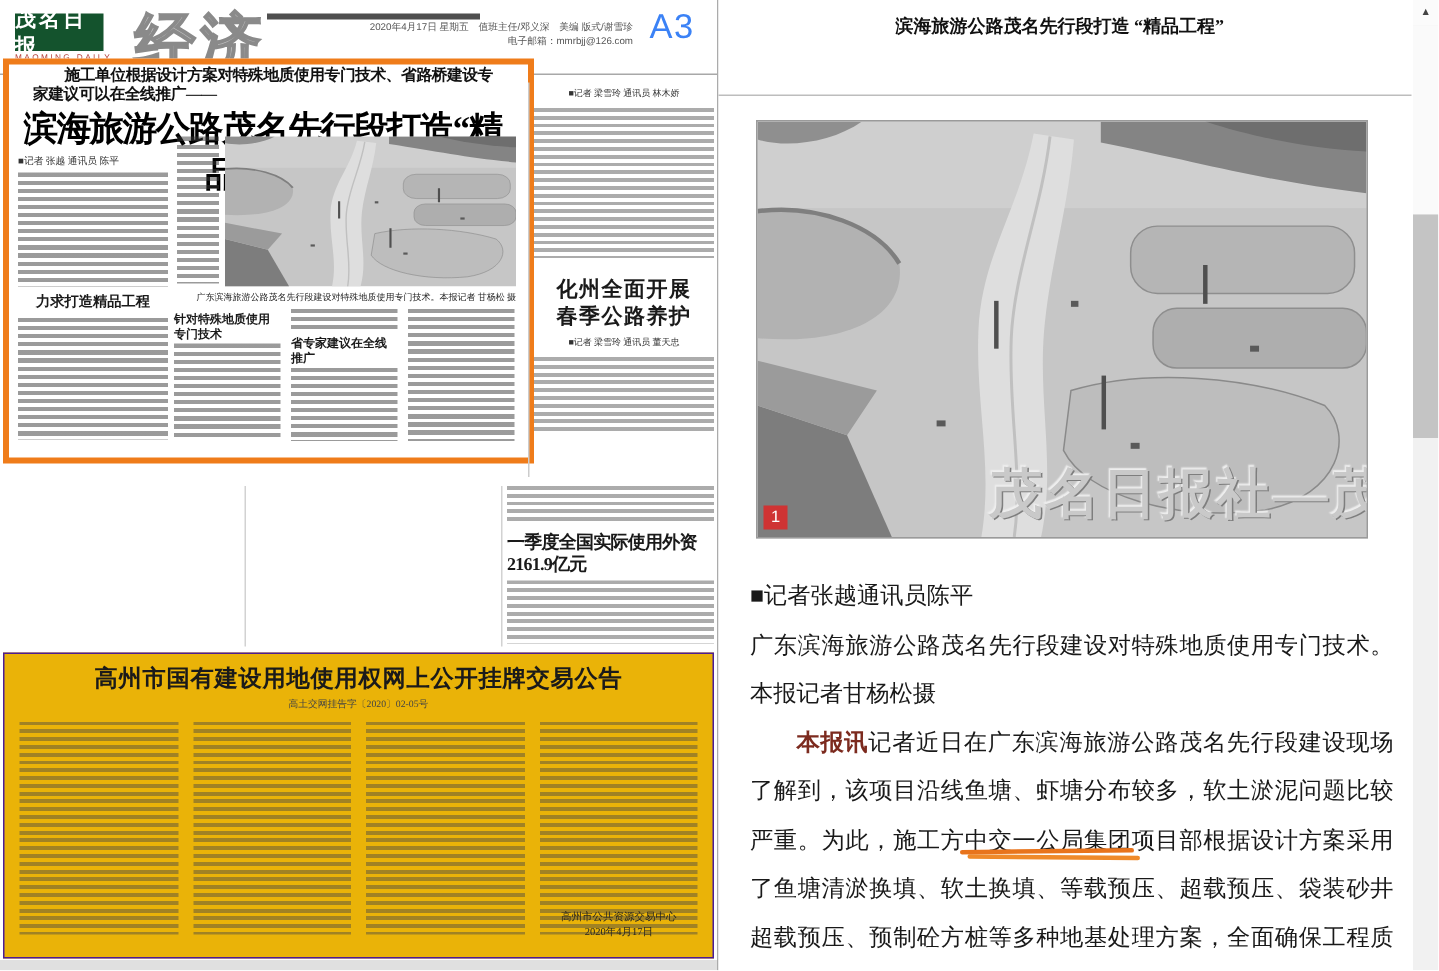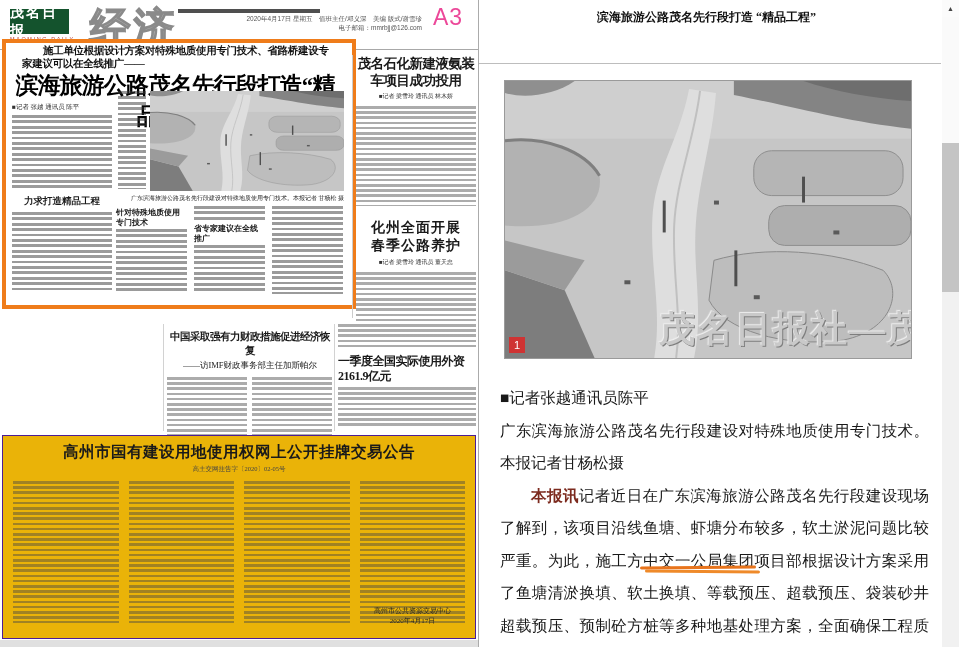--- a/index.html
+++ b/index.html
@@ -13,21 +13,21 @@
   #left-page{left:0;top:0;width:478px;height:640px;background:#fff;}
   #page-bottom-strip{left:0;top:640px;width:478px;height:7px;background:#e0e0e0;}
   #panel-divider{left:478px;top:0;width:1px;height:647px;background:#ababab;}
   #logo{left:10px;top:9px;width:59px;height:25px;background:#14532d;color:#fff;
         font-weight:bold;font-size:14px;display:flex;align-items:center;justify-content:center;letter-spacing:2px;}
   #logo-sub{left:10px;top:36px;font-size:5.5px;color:#b5413a;letter-spacing:1.6px;font-family:"Liberation Sans",sans-serif;}
   #section-title{left:90px;top:0px;font-size:40px;font-weight:bold;color:#c2c2c2;
         -webkit-text-stroke:1.4px #8a8a8a;letter-spacing:4px;}
   #thick-bar{left:178px;top:9px;width:142px;height:4px;background:#4f4f4f;}
   #dateline{left:200px;top:15px;width:222px;text-align:right;font-size:6.5px;line-height:8.5px;color:#555;font-family:"Liberation Sans",sans-serif;}
-  #page-no{left:433px;top:4px;font-size:23px;color:#ec4899;font-family:"Liberation Sans",sans-serif;letter-spacing:1px;}
+  #page-no{left:433px;top:4px;font-size:23px;color:#3b82f6;font-family:"Liberation Sans",sans-serif;letter-spacing:1px;}
   #masthead-rule{left:0;top:49px;width:478px;height:1px;background:#a8a8a8;}
   
   #article-box{left:2px;top:39px;width:346px;height:262px;border:4px solid #ef7c1a;background:#fff;}
   #kicker{left:16px;top:2px;width:310px;font-size:10.5px;font-weight:bold;line-height:12.5px;text-indent:2em;letter-spacing:-0.3px;color:#111;}
   #main-headline{left:0;top:27px;width:338px;text-align:center;font-size:23px;font-weight:bold;letter-spacing:-1px;color:#000;}
   #main-byline{left:6px;top:60px;font-size:6.5px;color:#333;}
   .colblock{display:flex;flex-direction:column;}
   #col1{left:6px;top:72px;width:100px;height:178px;}
   #col1 .gA{height:76px;}
   #subhead1{font-size:9.5px;font-weight:bold;text-align:center;margin:4px 0;}
@@ -170,44 +170,35 @@
           <div class="g cg"></div>
         </div>
         <div class="c">
           <div class="g cg"></div>
         </div>
       </div>
     </div>
 
     <div id="side-rule" class="abs"></div>
     <div id="side-col" class="abs">
-      <div id="a1-head">茂名石化新建液氨装车项目成功投用</div>
       <div class="tiny-byline">■记者 梁雪玲 通讯员 林木娇</div>
       <div id="a1-greek" class="g2"></div>
       <div id="a2-head">
         <div>化州全面开展</div>
         <div>春季公路养护</div>
       </div>
       <div class="tiny-byline">■记者 梁雪玲 通讯员 董天忠</div>
       <div id="a2-greek" class="g2"></div>
     </div>
 
     <div id="mid-band" class="abs">
       <div class="mid-rule" style="left:163px"></div>
       <div class="mid-rule" style="left:334px"></div>
 
 
-      <div id="imf-block">
-        <div id="imf-headline">中国采取强有力财政措施促进经济恢复</div>
-        <div id="imf-sub">——访IMF财政事务部主任加斯帕尔</div>
-        <div id="imf-greek">
-          <div class="g2"></div>
-          <div class="g2"></div>
-        </div>
-      </div>
 
       <div id="foreign-block">
         <div id="foreign-greek-top" class="g2"></div>
         <div id="foreign-headline">一季度全国实际使用外资2161.9亿元</div>
         <div id="foreign-greek-bot" class="g2"></div>
       </div>
     </div>
 
     <div id="notice-box" class="abs">
       <div id="notice-title">高州市国有建设用地使用权网上公开挂牌交易公告</div>

